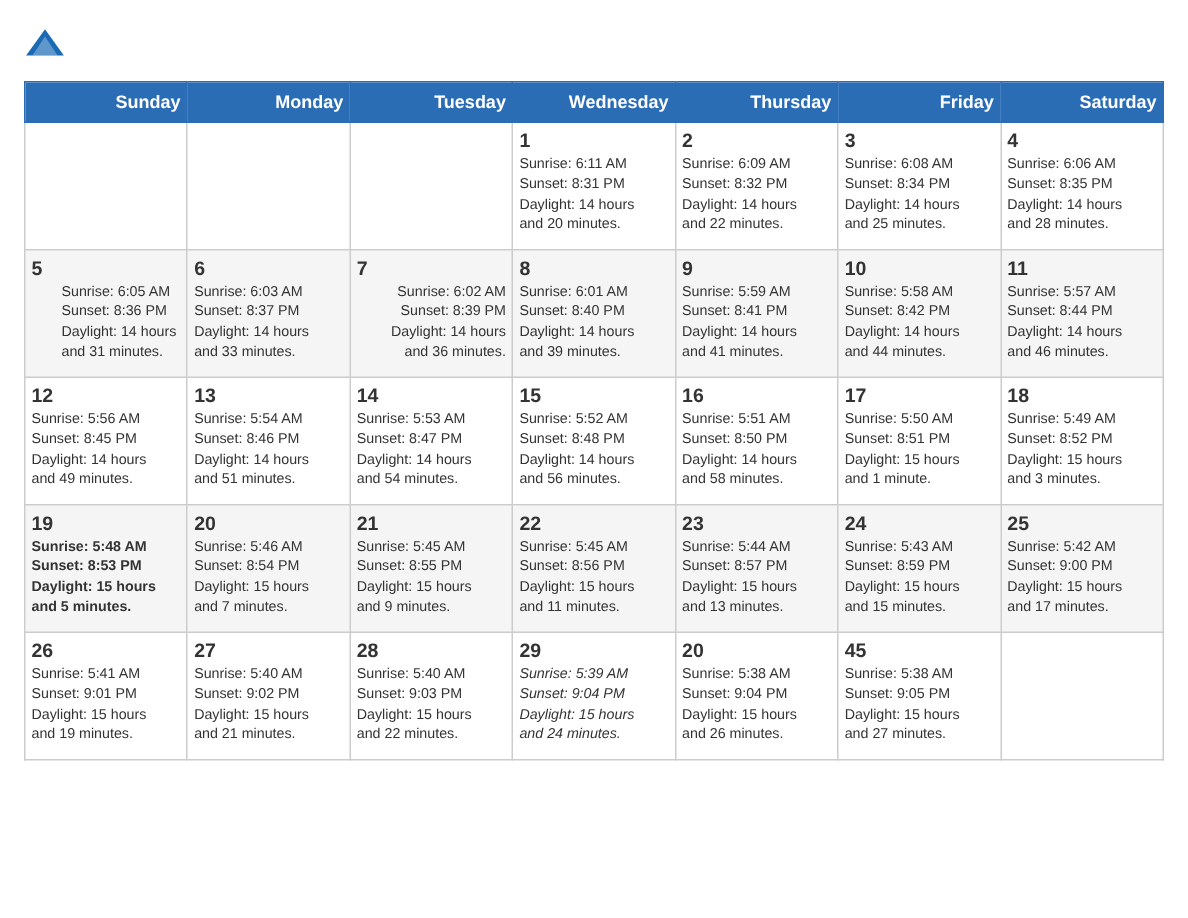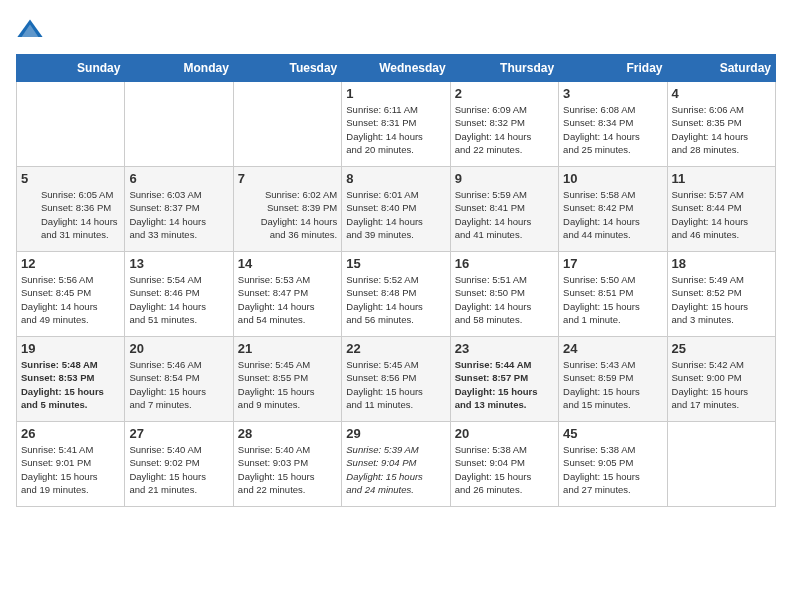--- a/index.html
+++ b/index.html
@@ -281,21 +281,21 @@
         </td>
         <td>
           <div class="day-number">22</div>
           <div class="cell-info" style="white-space: pre-line;">Sunrise: 5:45 AM
 Sunset: 8:56 PM
 Daylight: 15 hours
 and 11 minutes.</div>
         </td>
         <td>
           <div class="day-number">23</div>
-          <div class="cell-info" style="white-space: pre-line; font-weight: bold;">Sunrise: 5:44 AM
+          <div class="cell-info" style="white-space: pre-line;">Sunrise: 5:44 AM
 Sunset: 8:57 PM
 Daylight: 15 hours
 and 13 minutes.</div>
         </td>
         <td>
           <div class="day-number">24</div>
           <div class="cell-info" style="white-space: pre-line;">Sunrise: 5:43 AM
 Sunset: 8:59 PM
 Daylight: 15 hours
 and 15 minutes.</div>

